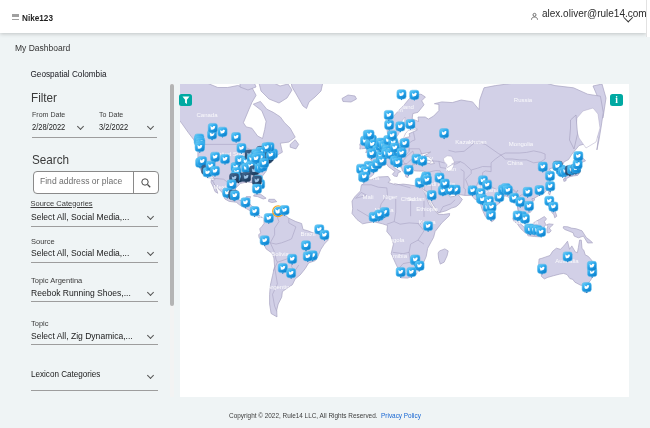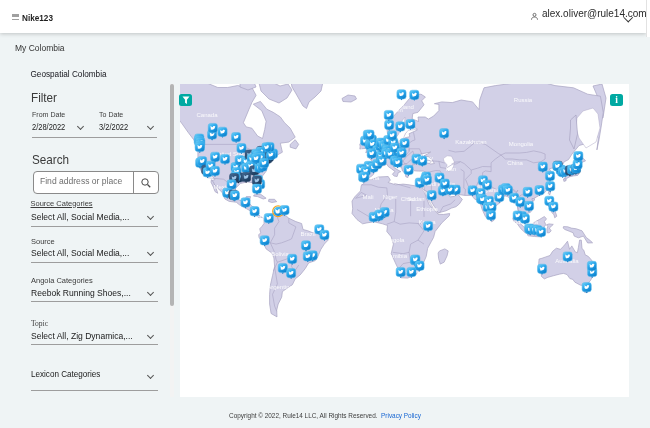--- a/index.html
+++ b/index.html
@@ -410,21 +410,21 @@
   <div class="abs" id="hstrip"></div>
   <div class="abs" id="burger"></div>
   <div class="abs sx85" id="brand">Nike123</div>
   <svg class="abs" id="person" viewBox="0 0 24 24">
       <circle cx="12" cy="7.6" r="4" fill="none" stroke="#555" stroke-width="2.2"></circle>
       <path d="M4,20.5 C4,15.5 8,13.4 12,13.4 C16,13.4 20,15.5 20,20.5" fill="none" stroke="#555" stroke-width="2.2"></path>
     </svg>
   <div class="abs" id="email">alex.oliver@rule14.com</div>
   <div class="abs" id="hchev"></div>
 
-  <div class="abs" id="crumb">My Colombia</div>
+  <div class="abs" id="crumb">My Dashboard</div>
 
   <div class="abs" id="gtitle">Geospatial Colombia</div>
 
   <div class="abs h1 sx8" style="left:31px;top:90px;">Filter</div>
   <div class="abs lbl sx85" style="left:31.5px;top:110px;">From Date</div>
   <div class="abs lbl sx85" style="left:98.5px;top:110px;">To Date</div>
   <div class="abs val sx85" style="left:31.5px;top:122px;font-size:8.5px;">2/28/2022</div>
   <div class="abs val sx85" style="left:99px;top:122px;font-size:8.5px;">3/2/2022</div>
   <div class="abs selchev" style="left:78px;top:123.5px;"></div>
   <div class="abs selchev" style="left:148px;top:123.5px;"></div>
@@ -442,26 +442,26 @@
   <div class="abs lbl" style="left:30.5px;top:198.5px;font-size:7.5px;text-decoration:underline;">Source Categories</div>
   <div class="abs val sx95" style="left:31px;top:211.5px;">Select All, Social Media,...</div>
   <div class="abs selchev" style="left:148px;top:213.5px;"></div>
   <div class="abs uline" style="left:31px;top:225.5px;width:127px;"></div>
 
   <div class="abs lbl" style="left:31px;top:237px;font-size:7.5px;">Source</div>
   <div class="abs val sx95" style="left:31px;top:247.5px;">Select All, Social Media,...</div>
   <div class="abs selchev" style="left:148px;top:249.5px;"></div>
   <div class="abs uline" style="left:31px;top:261.5px;width:127px;"></div>
 
-  <div class="abs lbl" style="left:31px;top:275.5px;font-size:7.5px;">Angola Categories</div>
+  <div class="abs lbl" style="left:31px;top:275.5px;font-size:7.5px;">Topic Argentina</div>
   <div class="abs val sx95" style="left:31px;top:287.5px;">Reebok Running Shoes,...</div>
   <div class="abs selchev" style="left:148px;top:289.5px;"></div>
   <div class="abs uline" style="left:31px;top:301px;width:127px;"></div>
 
-  <div class="abs lbl" style="left:31px;top:318.5px;font-size:7.5px;font-family:Liberation Serif, serif;">Topic</div>
+  <div class="abs lbl" style="left:31px;top:318.5px;font-size:7.5px;">Topic</div>
   <div class="abs val sx95" style="left:31px;top:330.5px;">Select All, Zig Dynamica,...</div>
   <div class="abs selchev" style="left:148px;top:332.5px;"></div>
   <div class="abs uline" style="left:31px;top:344px;width:127px;"></div>
 
   <div class="abs val sx9" style="left:30.5px;top:368.5px;">Lexicon Categories</div>
   <div class="abs selchev" style="left:148px;top:372.5px;"></div>
   <div class="abs uline" style="left:31px;top:389.5px;width:127px;"></div>
 
   <div class="abs" id="sbtrack"></div>
   <div class="abs" id="sbthumb"></div>

